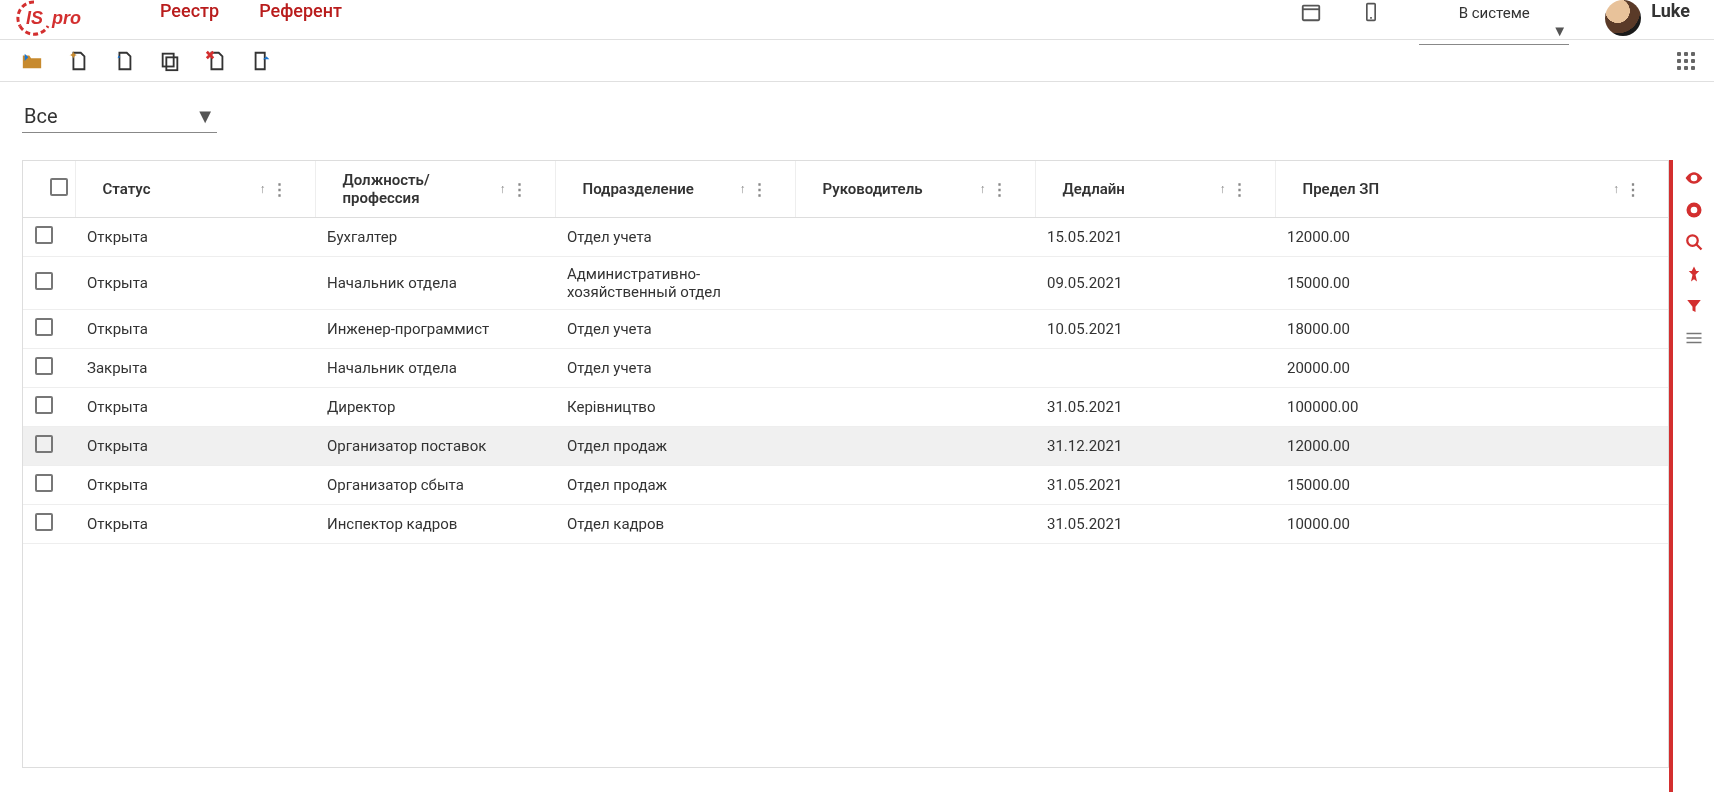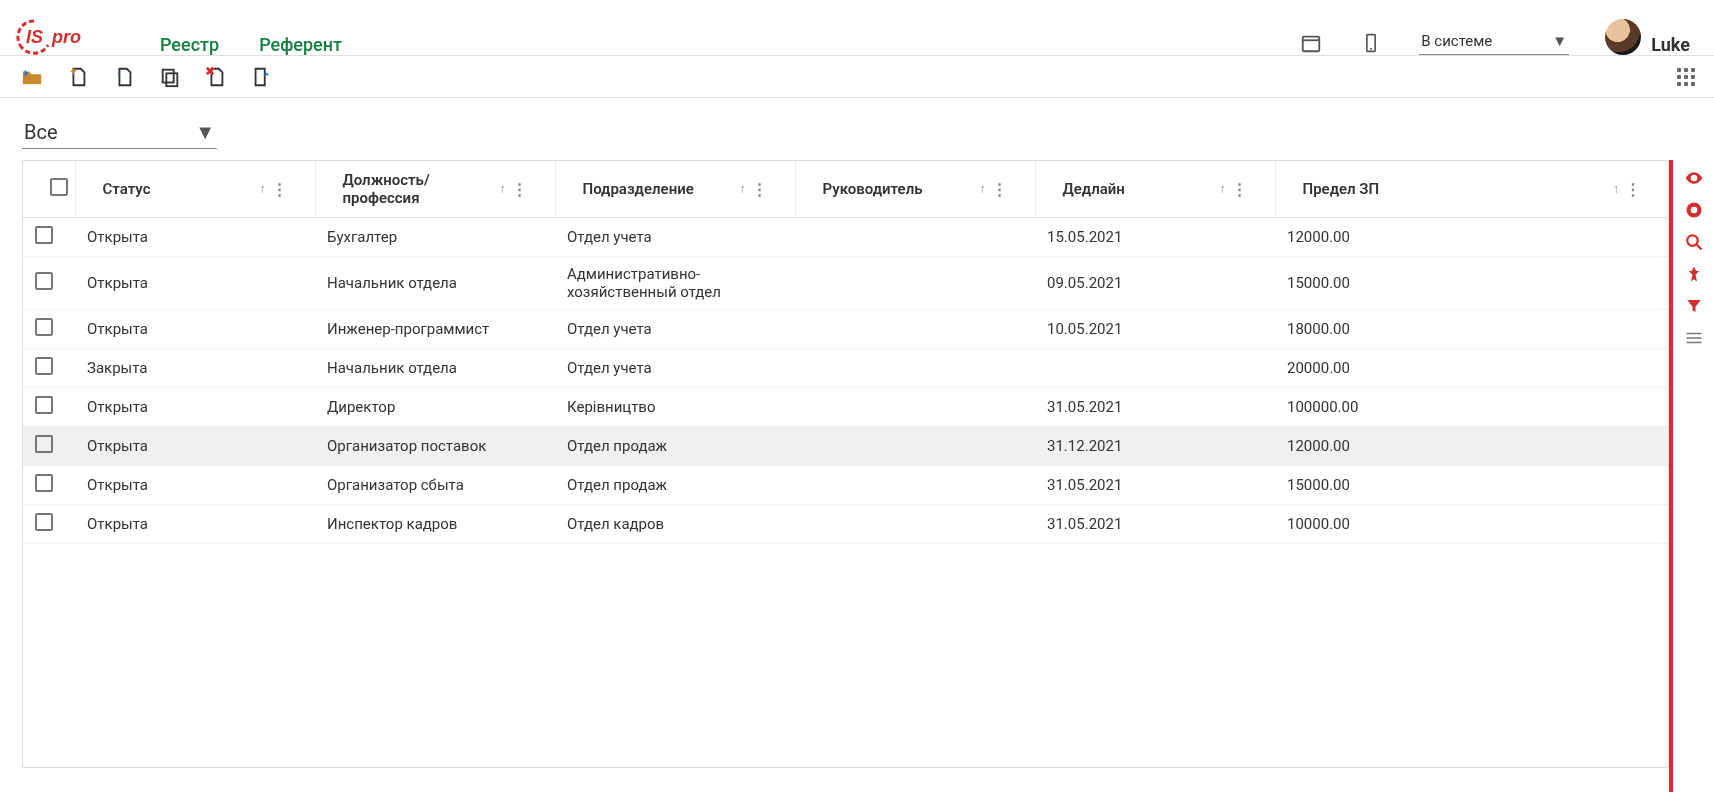--- a/index.html
+++ b/index.html
@@ -8,53 +8,54 @@
     font-size: 14px;
     color: #333;
     background: #fff;
     width: 1714px;
     height: 792px;
     overflow: hidden;
     position: relative;
   }
   .header {
     display: flex;
-    align-items: flex-end;
-    height: 56px;
+    align-items: flex-start;
+    height: 40px;
     padding: 0 16px;
     border-bottom: 1px solid #e0e0e0;
   }
   .logo {
     display: flex;
     align-items: center;
     margin-right: 60px;
   }
   .nav-item {
     font-size: 18px;
     font-weight: 500;
-    color: #15803d;
+    color: #b91c1c;
     margin-right: 40px;
     cursor: pointer;
   }
   .spacer { flex: 1; }
   .hdr-icon {
     width: 24px; height: 24px;
     display: flex; align-items: center; justify-content: center;
     margin: 0 18px;
     color: #555;
     cursor: pointer;
   }
   .status-select {
     display: flex; align-items: center;
     border-bottom: 1px solid #888;
     padding: 4px 2px;
     margin: 0 18px;
     min-width: 150px;
     cursor: pointer;
     font-size: 15px;
+    flex-direction: column;
   }
   .status-select .arrow { margin-left: auto; color:#555; }
   .avatar {
     width: 36px; height: 36px; border-radius: 50%;
     background: radial-gradient(circle at 35% 30%, #e8c29a 0 35%, #5a3a28 36% 65%, #1a1a1a 66% 100%);
     margin: 0 10px 0 18px;
   }
   .username { font-size: 18px; font-weight: 700; margin-right: 8px; }
 
   .toolbar-row {

